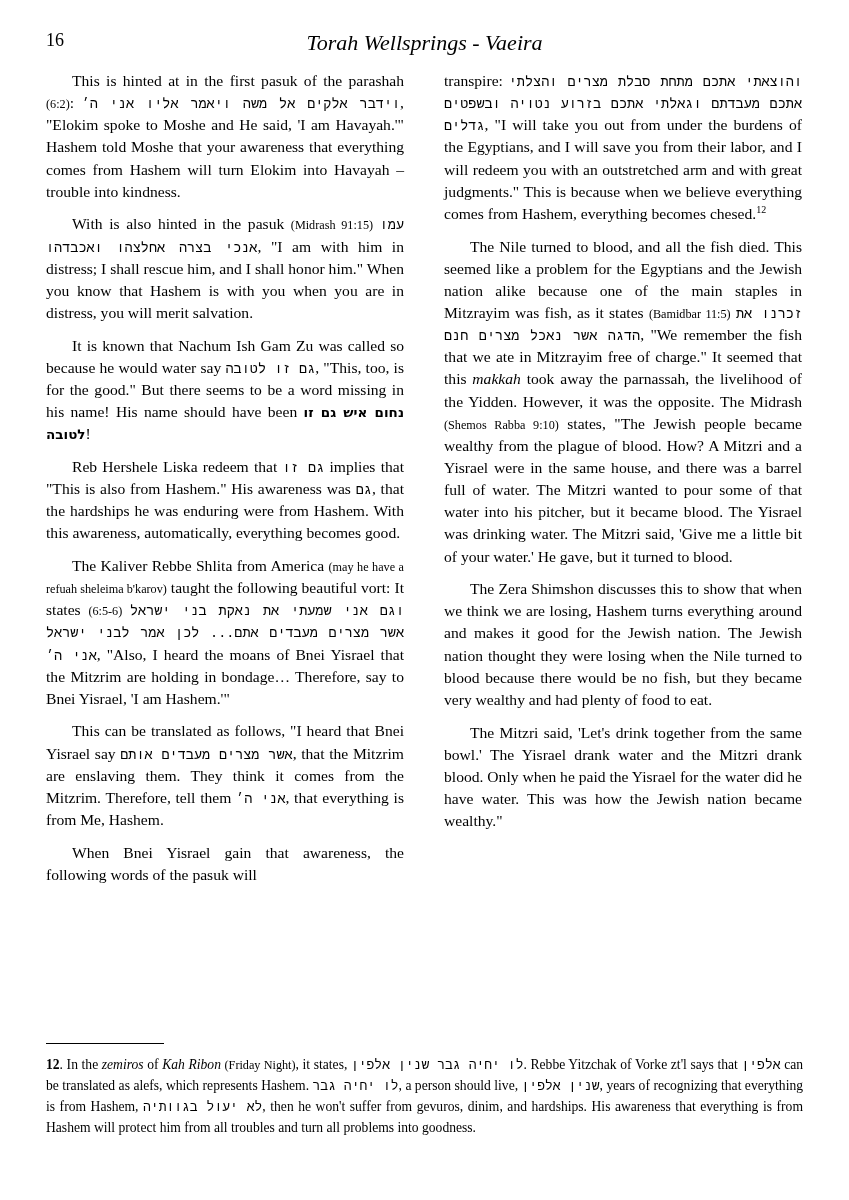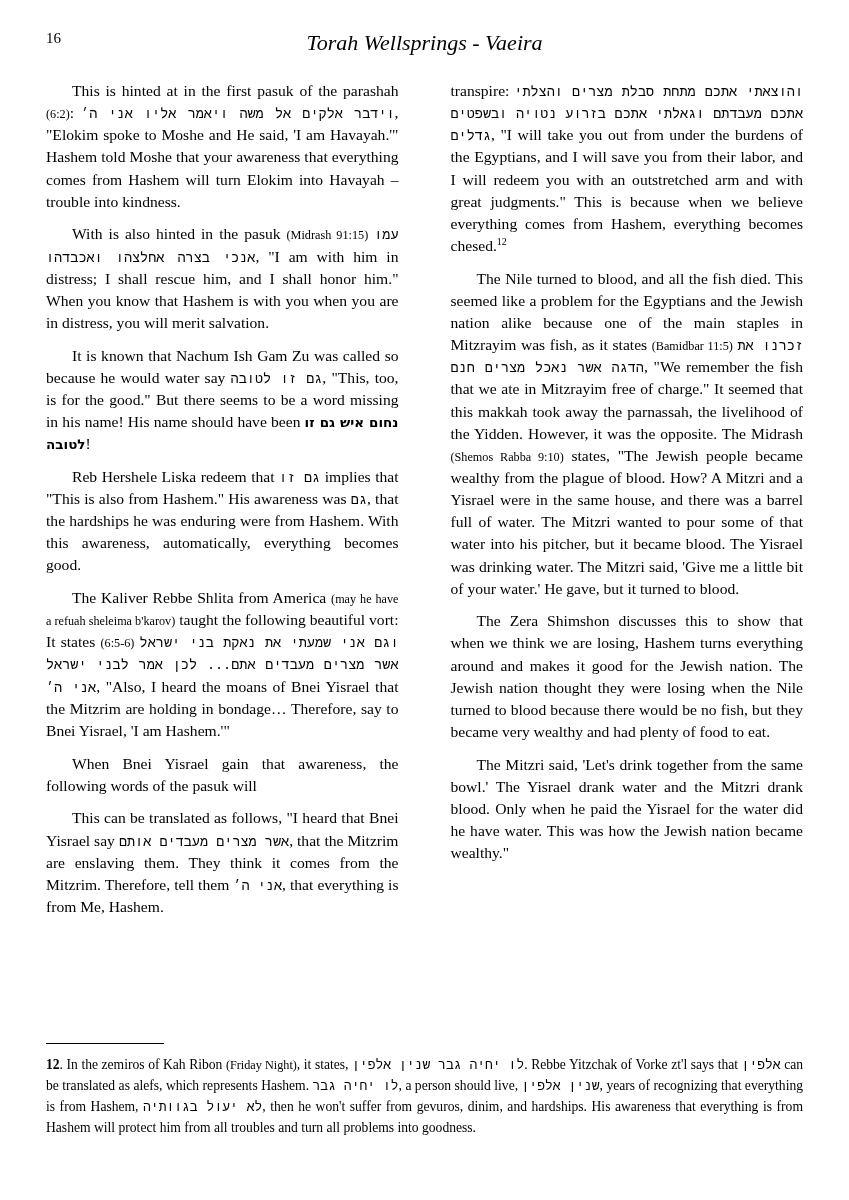--- a/index.html
+++ b/index.html
@@ -26,41 +26,41 @@
     position: absolute;
     top: 30px;
     left: 46px;
     right: 46px;
     height: 26px;
   }
   .header .folio {
     position: absolute;
     left: 0;
     top: 0;
-    font-size: 15px;
+    font-size: 18px;
     font-family: "Liberation Serif", serif;
   }
   .header .runhead {
     position: absolute;
     left: 0;
     right: 0;
     top: 0;
     text-align: center;
     font-size: 22px;
     font-style: italic;
     font-family: "Liberation Serif", serif;
   }
   .columns {
     position: absolute;
-    top: 80px;
+    top: 70px;
     left: 46px;
     width: 757px;
     height: 945px;
     display: flex;
-    gap: 52px;
+    gap: 40px;
   }
   .col {
     width: 358px;
     font-size: 15.6px;
     line-height: 1.42;
     text-align: justify;
     text-justify: inter-word;
   }
   .col p {
     margin: 0 0 10.5px 0;
@@ -79,20 +79,21 @@
     font-family: "DejaVu Sans", sans-serif;
     font-size: 13.5px;
     font-weight: bold;
     direction: rtl;
     unicode-bidi: embed;
   }
   .src {
     font-size: 12.2px;
   }
   .ital {
+    font-style: italic;
   }
   sup.fn {
     font-size: 10px;
     vertical-align: super;
     line-height: 0;
   }
   .footnote-rule {
     position: absolute;
     left: 46px;
     top: 1043px;
@@ -126,22 +127,22 @@
     <span class="runhead">Torah Wellsprings - Vaeira</span>
   </div>
 
   <div class="columns">
     <div class="col" id="col-left">
         <p><span>This is hinted at in the first pasuk of the parashah </span><span class="src">(6:2)</span><span>: </span><span class="heb">וידבר אלקים אל משה ויאמר אליו אני ה׳</span><span>, "Elokim spoke to Moshe and He said, 'I am Havayah.'" Hashem told Moshe that your awareness that everything comes from Hashem will turn Elokim into Havayah – trouble into kindness.</span></p>
         <p><span>With is also hinted in the pasuk </span><span class="src">(Midrash 91:15)</span><span> </span><span class="heb">עמו אנכי בצרה אחלצהו ואכבדהו</span><span>, "I am with him in distress; I shall rescue him, and I shall honor him." When you know that Hashem is with you when you are in distress, you will merit salvation.</span></p>
         <p><span>It is known that Nachum Ish Gam Zu was called so because he would water say </span><span class="heb">גם זו לטובה</span><span>, "This, too, is for the good." But there seems to be a word missing in his name! His name should have been </span><span class="heb-b">נחום איש גם זו לטובה</span><span>!</span></p>
         <p><span>Reb Hershele Liska redeem that </span><span class="heb">גם זו</span><span> implies that "This is also from Hashem." His awareness was </span><span class="heb">גם</span><span>, that the hardships he was enduring were from Hashem. With this awareness, automatically, everything becomes good.</span></p>
         <p><span>The Kaliver Rebbe Shlita from America </span><span class="src">(may he have a refuah sheleima b'karov)</span><span> taught the following beautiful vort: It states </span><span class="src">(6:5-6)</span><span> </span><span class="heb">וגם אני שמעתי את נאקת בני ישראל אשר מצרים מעבדים אתם... לכן אמר לבני ישראל אני ה׳</span><span>, "Also, I heard the moans of Bnei Yisrael that the Mitzrim are holding in bondage… Therefore, say to Bnei Yisrael, 'I am Hashem.'"</span></p>
+        <p><span>This can be translated as follows, "I heard that Bnei Yisrael say </span><span class="heb">אשר מצרים מעבדים אותם</span><span>, that the Mitzrim are enslaving them. They think it comes from the Mitzrim. Therefore, tell them </span><span class="heb">אני ה׳</span><span>, that everything is from Me, Hashem.</span></p>
         <p><span>When Bnei Yisrael gain that awareness, the following words of the pasuk will</span></p>
-        <p><span>This can be translated as follows, "I heard that Bnei Yisrael say </span><span class="heb">אשר מצרים מעבדים אותם</span><span>, that the Mitzrim are enslaving them. They think it comes from the Mitzrim. Therefore, tell them </span><span class="heb">אני ה׳</span><span>, that everything is from Me, Hashem.</span></p>
       </div>
     <div class="col" id="col-right">
         <p class="noindent"><span>transpire: </span><span class="heb">והוצאתי אתכם מתחת סבלת מצרים והצלתי אתכם מעבדתם וגאלתי אתכם בזרוע נטויה ובשפטים גדלים</span><span>, "I will take you out from under the burdens of the Egyptians, and I will save you from their labor, and I will redeem you with an outstretched arm and with great judgments." This is because when we believe everything comes from Hashem, everything becomes chesed.</span><sup class="fn">12</sup></p>
         <p><span>The Nile turned to blood, and all the fish died. This seemed like a problem for the Egyptians and the Jewish nation alike because one of the main staples in Mitzrayim was fish, as it states </span><span class="src">(Bamidbar 11:5)</span><span> </span><span class="heb">זכרנו את הדגה אשר נאכל מצרים חנם</span><span>, "We remember the fish that we ate in Mitzrayim free of charge." It seemed that this </span><span class="ital">makkah</span><span> took away the parnassah, the livelihood of the Yidden. However, it was the opposite. The Midrash </span><span class="src">(Shemos Rabba 9:10)</span><span> states, "The Jewish people became wealthy from the plague of blood. How? A Mitzri and a Yisrael were in the same house, and there was a barrel full of water. The Mitzri wanted to pour some of that water into his pitcher, but it became blood. The Yisrael was drinking water. The Mitzri said, 'Give me a little bit of your water.' He gave, but it turned to blood.</span></p>
         <p><span>The Zera Shimshon discusses this to show that when we think we are losing, Hashem turns everything around and makes it good for the Jewish nation. The Jewish nation thought they were losing when the Nile turned to blood because there would be no fish, but they became very wealthy and had plenty of food to eat.</span></p>
         <p><span>The Mitzri said, 'Let's drink together from the same bowl.' The Yisrael drank water and the Mitzri drank blood. Only when he paid the Yisrael for the water did he have water. This was how the Jewish nation became wealthy."</span></p>
       </div>
   </div>
 
   <div class="footnote-rule"></div>

